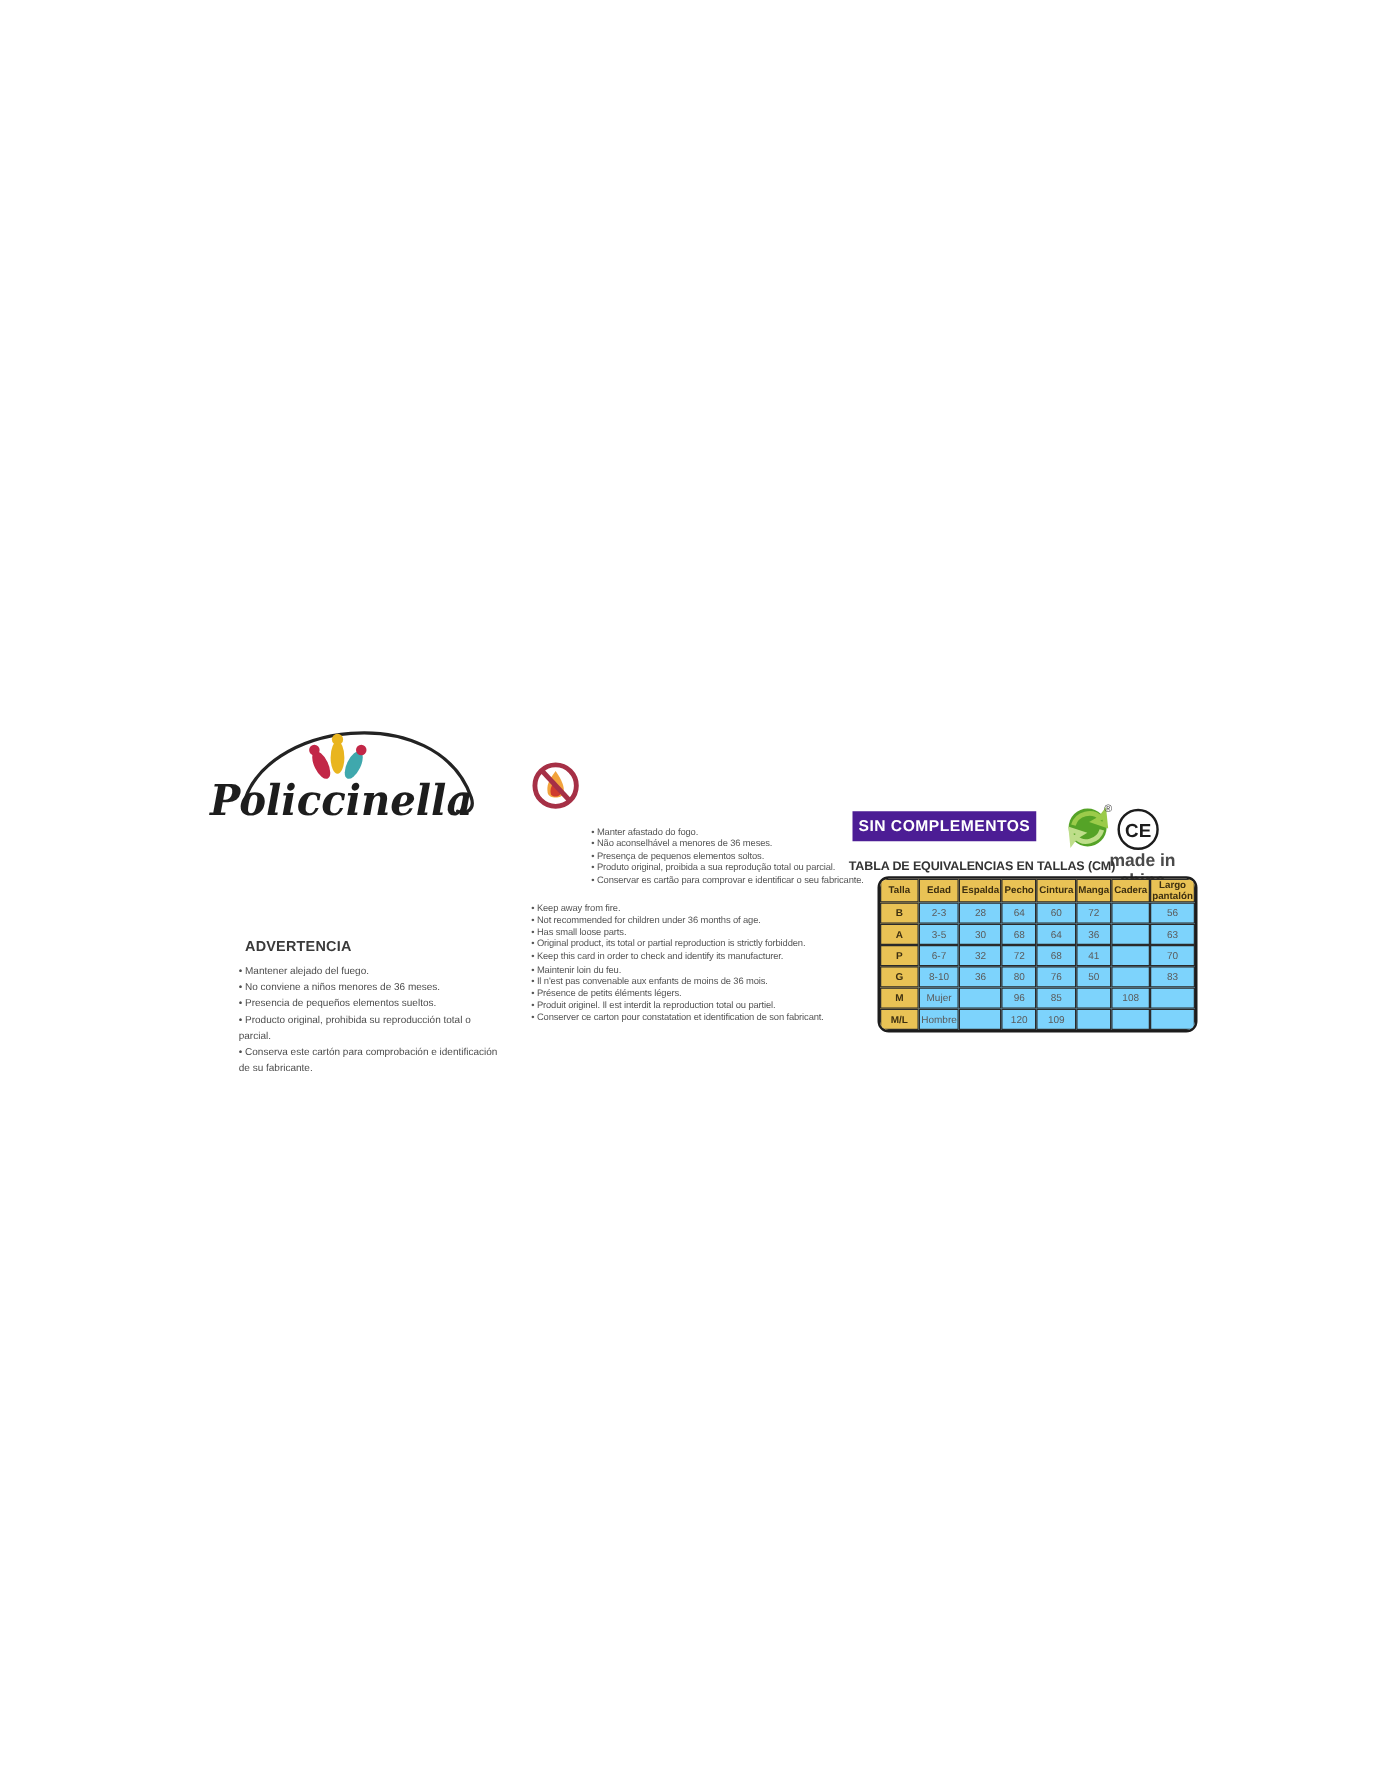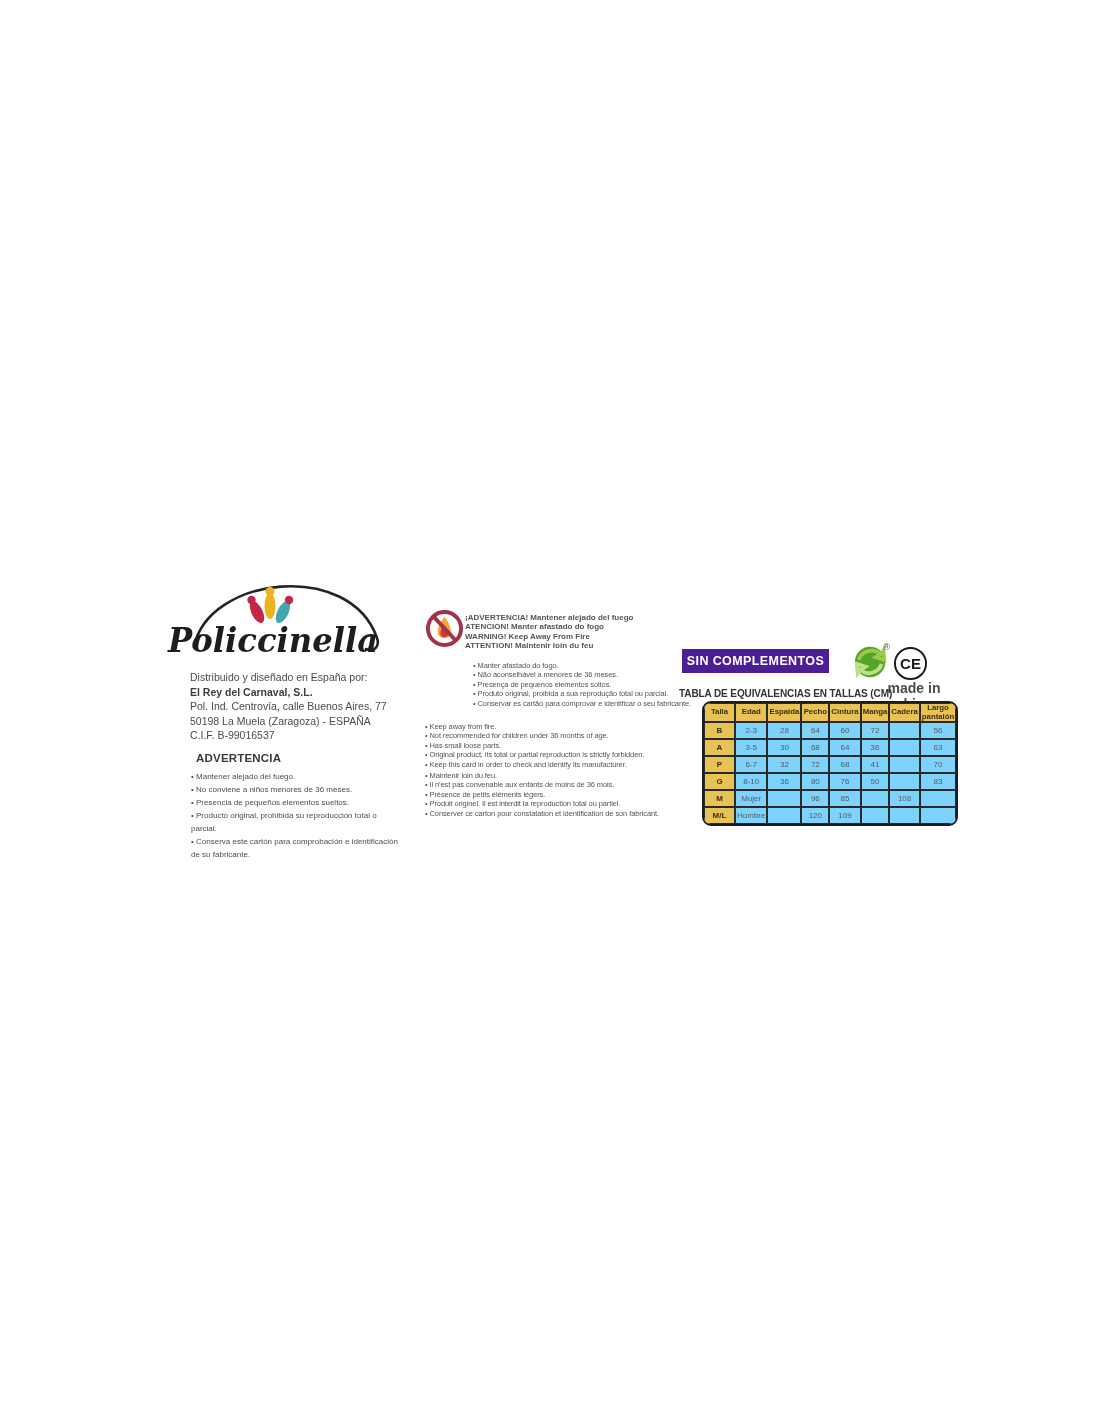--- a/index.html
+++ b/index.html
@@ -51,53 +51,39 @@
       <circle cx="3.5" cy="10" r="4.2" fill="#c22747"></circle>
       <ellipse cx="22" cy="16" rx="5.5" ry="13" fill="#e9b51f"></ellipse>
       <circle cx="22" cy="1.5" r="4.5" fill="#e9b51f"></circle>
       <ellipse cx="35" cy="22" rx="5.5" ry="12" transform="rotate(26 35 22)" fill="#3fa8ad"></ellipse>
       <circle cx="41" cy="10" r="4.2" fill="#c22747"></circle>
     </g>
 
     <text x="4" y="94" font-family="DejaVu Serif, serif" font-style="italic" font-weight="bold" font-size="34" fill="#1d1d1d" textLength="210" lengthAdjust="spacingAndGlyphs">Policcinella</text>
   </svg>
 
-  <div class="distributor">
-    <div>Distribuido y diseñado en España por:</div>
-    <div class="company">El Rey del Carnaval, S.L.</div>
-    <div>Pol. Ind. Centrovía, calle Buenos Aires, 77</div>
-    <div>50198 La Muela (Zaragoza) - ESPAÑA</div>
-    <div>C.I.F. B-99016537</div>
-  </div>
 
   <div class="advertencia-title">ADVERTENCIA</div>
 
   <div class="advertencia-list">
 
   <div class="bullet-line">Mantener alejado del fuego.</div>
       <div class="bullet-line">No conviene a niños menores de 36 meses.</div>
       <div class="bullet-line">Presencia de pequeños elementos sueltos.</div>
       <div class="bullet-line">Producto original, prohibida su reproducción total o parcial.</div>
       <div class="bullet-line">Conserva este cartón para comprobación e identificación de su fabricante.</div>
     </div>
 
   <svg class="nofire" viewBox="0 0 40 40">
     <circle cx="20" cy="20" r="17" fill="#ffffff" stroke="#a63046" stroke-width="4"></circle>
     <path d="M20,8 C14,16 12.5,20 13.5,26 C14.5,31 25.5,31 26.5,26 C27.5,20.5 25,15.5 20,8 Z" fill="#f2a33c"></path>
     <path d="M19,16 C16,21 15.2,24 16.2,27 C17.2,29.6 22.8,29.6 23.6,27 C24.2,24.2 21.8,20 19,16 Z" fill="#cf3b2e"></path>
     <line x1="8.6" y1="7.6" x2="31.8" y2="32.6" stroke="#a63046" stroke-width="4"></line>
   </svg>
 
-  <div class="warn-header">
-
-  <span>¡ADVERTENCIA! Mantener alejado del fuego</span>
-      <span>ATENCION! Manter afastado do fogo</span>
-      <span>WARNING! Keep Away From Fire</span>
-      <span>ATTENTION! Maintenir loin du feu</span>
-    </div>
 
   <div class="wlist wlist-pt">
 
   <div class="bullet-line">Manter afastado do fogo.</div>
       <div class="bullet-line">Não aconselhável a menores de 36 meses.</div>
       <div class="bullet-line">Presença de pequenos elementos soltos.</div>
       <div class="bullet-line">Produto original, proibida a sua reprodução total ou parcial.</div>
       <div class="bullet-line">Conservar es cartão para comprovar e identificar o seu fabricante.</div>
     </div>
 

